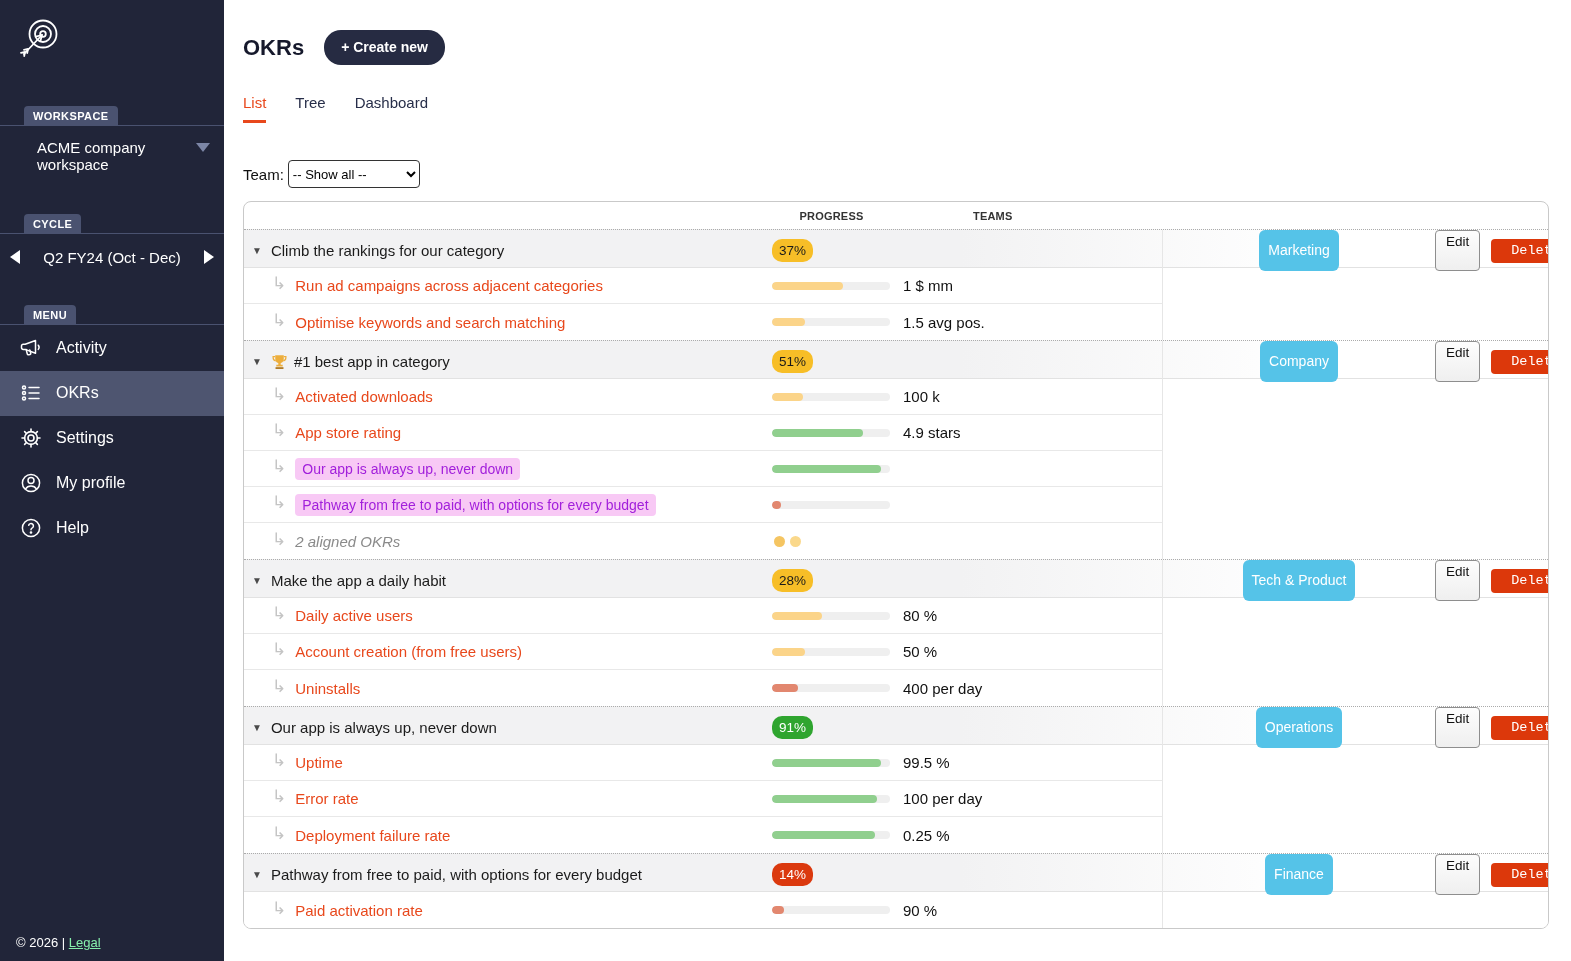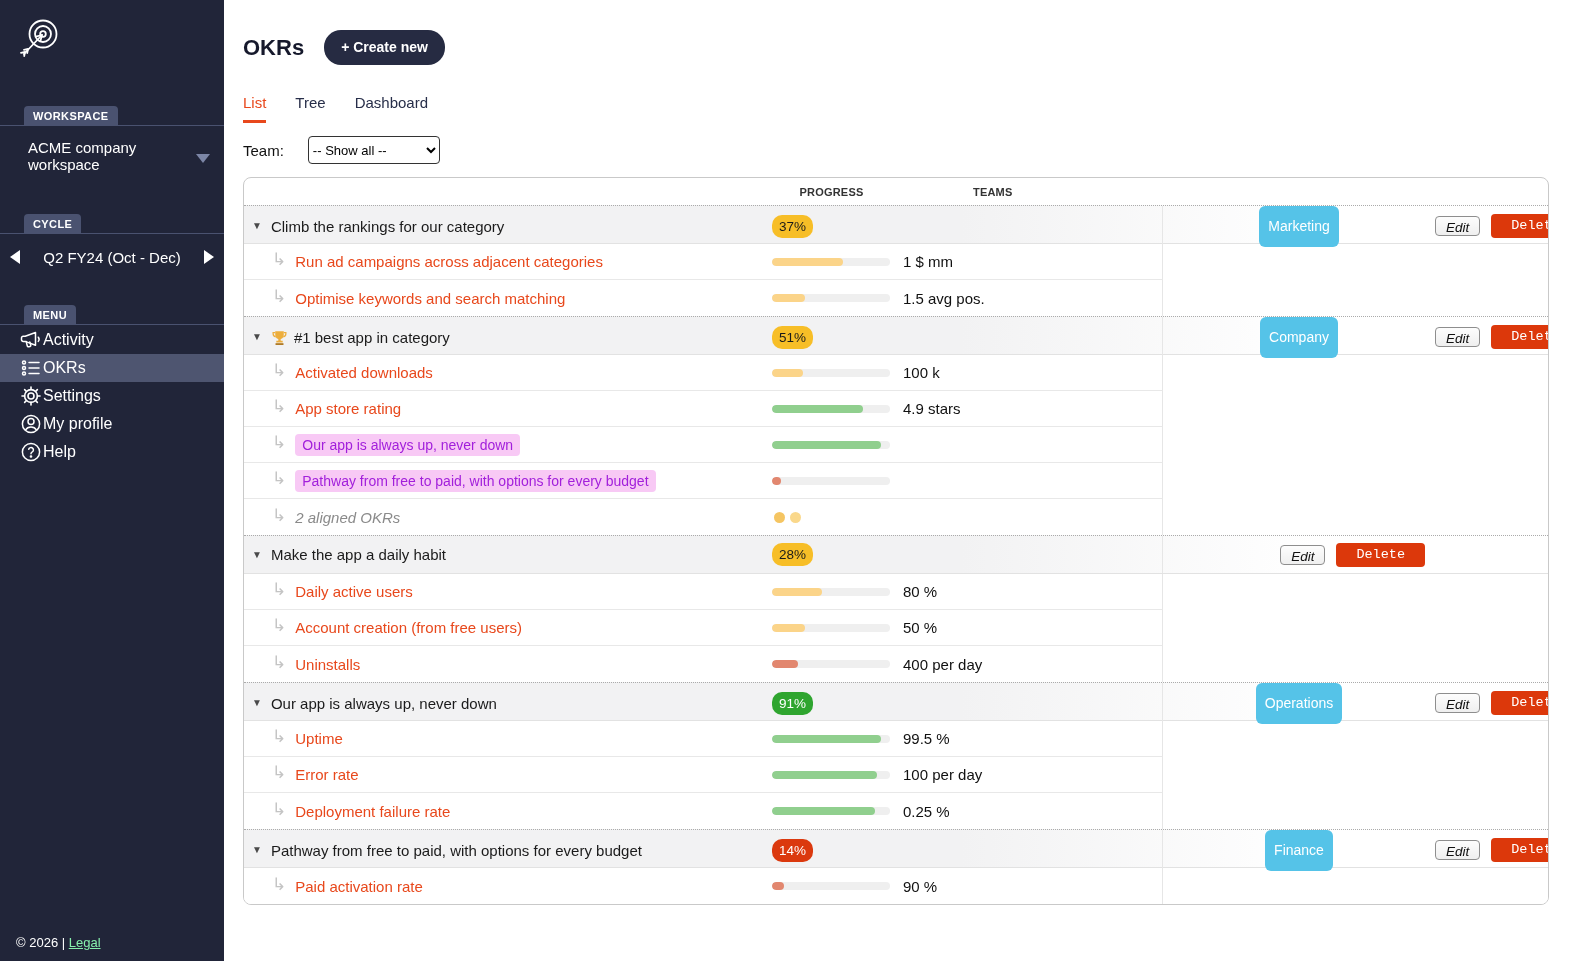--- a/index.html
+++ b/index.html
@@ -14,52 +14,52 @@
   
   .sidebar { width:224px; flex-shrink:0; background:#212539; color:#fff; position:relative; }
   .logo { margin:14px 0 0 18px; }
   .section-tab {
     display:inline-block; margin:0 0 0 24px; padding:4px 9px 3px;
     background:#4a5270; color:#fff; font-size:11px; font-weight:bold;
     letter-spacing:.4px; border-radius:4px 4px 0 0; vertical-align:bottom;
   }
   .section-tab.first { margin-top:42px; }
   .section-line { height:1px; background:#4a5270; }
-  .workspace-row { display:flex; justify-content:space-between; align-items:center;
-    padding:13px 14px 0 28px; font-size:15px; line-height:1.15; }
+  .workspace-row { display:flex; justify-content:space-between; align-items:flex-start;
+    padding:13px 14px 0 37px; font-size:15px; line-height:1.15; }
   .workspace-name { max-width:155px; }
   .caret-down { width:0; height:0; border-left:7px solid transparent;
     border-right:7px solid transparent; border-top:9px solid #7c86a6; margin-top:4px; cursor:pointer; }
   .spacer-ws { height:40px; }
   .spacer-cy { height:39px; }
   .cycle-row { display:flex; align-items:center; justify-content:space-between;
     padding:15px 10px 0 10px; font-size:15px; }
   .tri-left { width:0; height:0; border-top:7px solid transparent; border-bottom:7px solid transparent;
     border-right:10px solid #fff; cursor:pointer; }
   .tri-right { width:0; height:0; border-top:7px solid transparent; border-bottom:7px solid transparent;
     border-left:10px solid #fff; cursor:pointer; }
   .menu { margin-top:1px; }
-  .menu-item { display:flex; align-items:center; height:28px;
+  .menu-item { display:flex; align-items:center; gap:13px; height:45px;
     padding-left:19px; font-size:16px; cursor:pointer; }
   .menu-item.active { background:#4e5570; }
   .menu-item .icon { width:24px; height:24px; display:flex; align-items:center; justify-content:center; }
   .sidebar-footer { position:absolute; left:16px; bottom:11px; font-size:13px; color:#fff; }
   .sidebar-footer a { color:#86efac; }
 
   
   .main { flex:1; padding:30px 21px 0 19px; }
   .page-head { display:flex; align-items:center; gap:20px; }
   .page-title { font-size:22px; font-weight:bold; margin:0; color:#16192c; }
   .create-btn { background:#262b42; color:#fff; border:none; border-radius:17px;
     padding:9px 17px 10px; font-size:14px; font-weight:bold; cursor:pointer;
     font-family:"Liberation Sans", sans-serif; }
   .tabs { display:flex; gap:29px; margin-top:29px; }
   .tab { font-size:15px; color:#272e49; padding-bottom:9px; cursor:pointer; }
   .tab.active { color:#e8481c; border-bottom:3px solid #e8481c; }
-  .team-filter { margin-top:13px; display:flex; align-items:center; gap:24px; font-size:15px; color:#111; }
+  .team-filter { margin-top:37px; display:flex; align-items:center; gap:4px; font-size:15px; color:#111; }
   .team-filter select { font-size:13px; height:28px; width:132px; border:1px solid #333;
     border-radius:4px; background:#fff; font-family:"Liberation Sans", sans-serif; }
 
   
   .okr-table { margin-top:13px; width:1306px; border:1px solid #c9c9c9; border-radius:8px;
     overflow:hidden; background:#fff; }
   .t-row { display:grid; grid-template-columns:524px 127px 268px 272px 1fr; }
   .t-row > div { height:100%; display:flex; align-items:center; }
   .t-header { height:27px; font-size:11px; font-weight:bold; color:#333; letter-spacing:.2px; }
   .h-progress, .h-target { justify-content:center; }
@@ -89,21 +89,21 @@
   .bar i { display:block; height:100%; border-radius:4px; }
   .fill-amber { background:#fbd489; }
   .fill-green { background:#90cf8e; }
   .fill-red { background:#e2876f; }
   .dots { display:flex; gap:5px; padding-left:2px; }
   .dot { width:11px; height:11px; border-radius:50%; }
   .cell-teams { justify-content:center; }
   .team-badge { background:#55c3e8; color:#fff; font-size:14px; padding:12px 9px; border-radius:6px; line-height:1.2; }
   .cell-actions { justify-content:flex-end; gap:11px; padding-right:10px; }
   .btn-edit { background:linear-gradient(#fdfdfd,#efefef); border:1px solid #8e8e8e; border-radius:4px;
-    font-size:13.5px; padding:3px 10px 0; color:#111; cursor:pointer; font-family:"Liberation Sans", sans-serif;font-style:italic; }
+    font-size:13.5px; padding:3px 10px 21px; color:#111; cursor:pointer; font-family:"Liberation Sans", sans-serif; }
   .btn-delete { background:#dc380b; border:none; border-radius:4px; font-size:13.5px;
     padding:4px 20px 5px; color:#fff; cursor:pointer; font-family:Liberation Mono, monospace; }
 </style>
 </head>
 <body>
 
 <div class="app">
 
   <aside class="sidebar">
     <div class="logo" id="logo-slot"><svg width="46" height="46" viewBox="0 0 46 46" fill="none" stroke="#fff" stroke-width="1.8" stroke-linecap="round">
@@ -362,20 +362,23 @@
         </div>
         <div class="t-row row-obj">
           <div class="cell-name">
             <span class="obj-caret">▼</span>
             <span class="obj-title">Make the app a daily habit</span>
           </div>
           <div class="cell-progress">
             <span class="badge amber">28%</span>
           </div>
           <div class="cell-target"></div>
+          <div class="cell-teams">
+            <span class="team-badge">Tech &amp; Product</span>
+          </div>
           <div class="cell-actions">
             <button class="btn-edit">Edit</button>
             <button class="btn-delete">Delete</button>
           </div>
         </div>
         <div class="row-kr t-row">
           <div class="cell-name">
             <span class="kr-arrow">↳</span>
             <span class="kr-link">Daily active users</span>
           </div>

